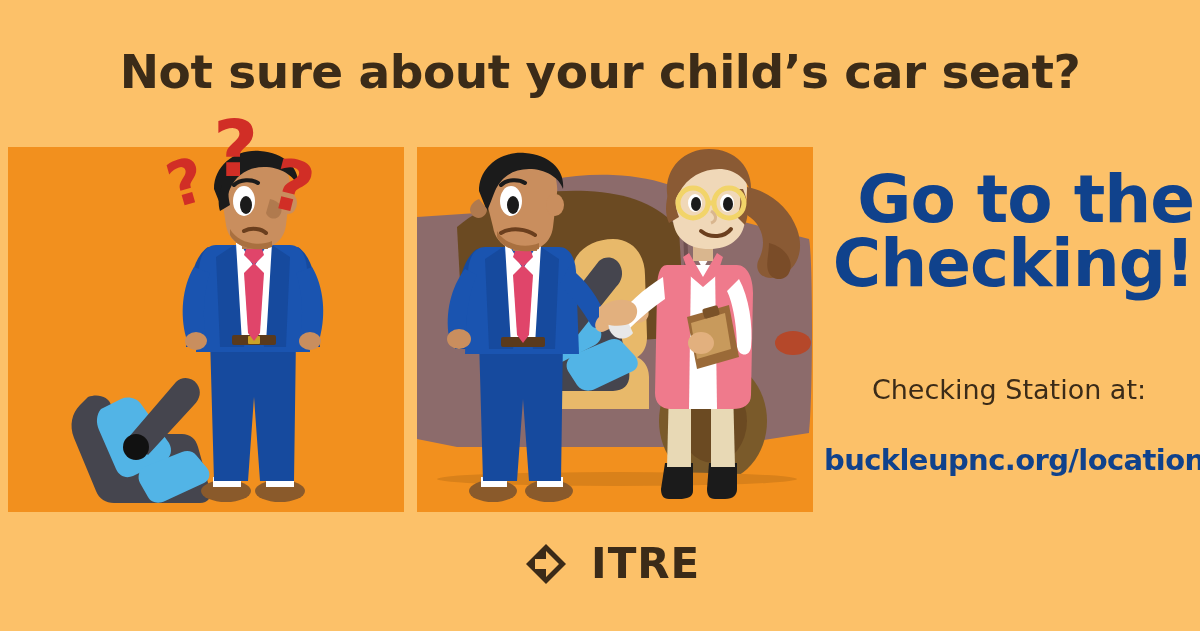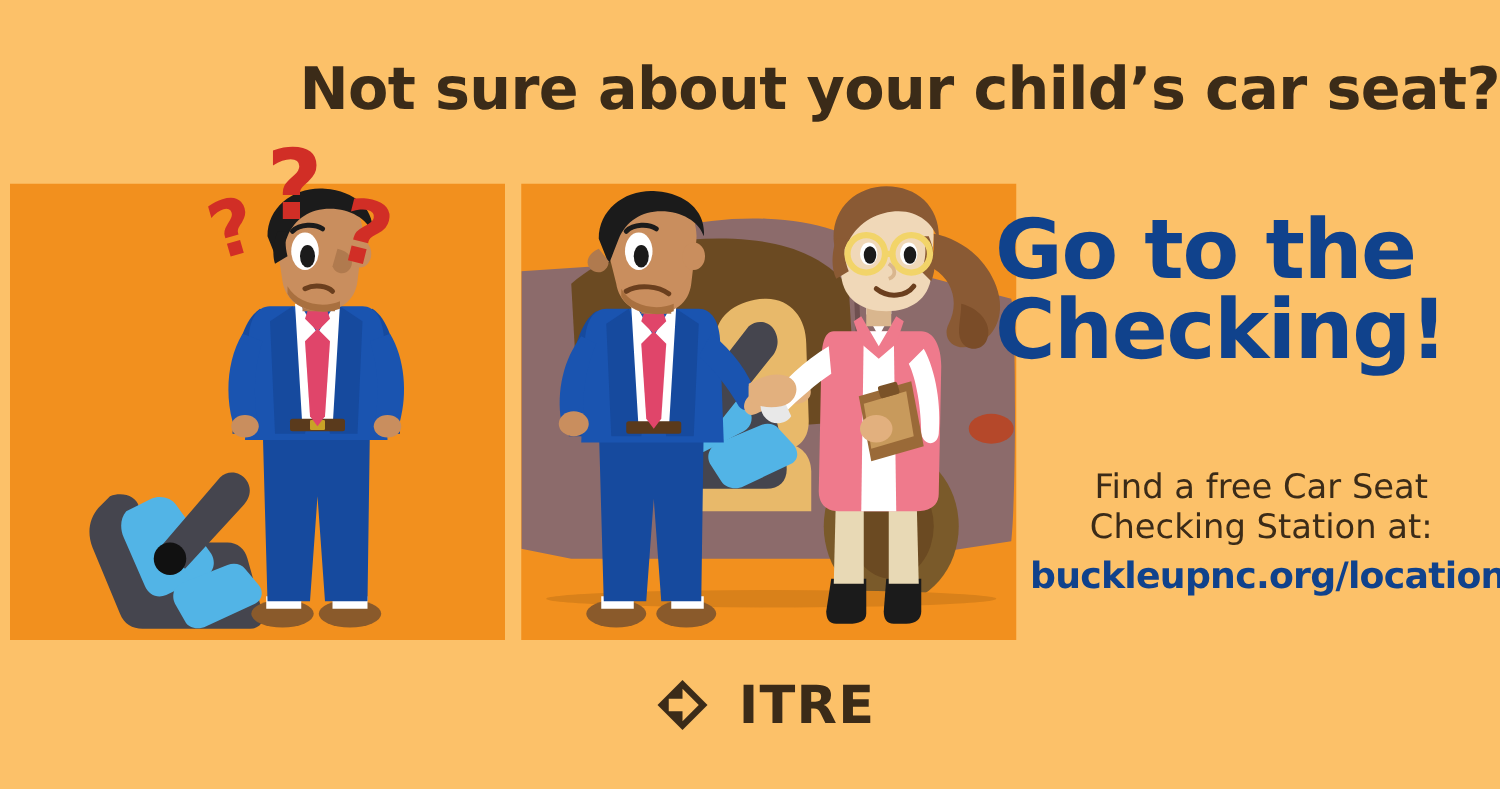--- a/index.html
+++ b/index.html
@@ -19,45 +19,45 @@
     inset: 0;
     background: #fcc169;
   }
 
   
   .headline {
     position: absolute;
     left: 0;
     top: 44px;
     width: 1200px;
-    text-align: right;
+    text-align: center;
     font-family: "DejaVu Sans", sans-serif;
     font-size: 47px;
     font-weight: 700;
     letter-spacing: -0.5px;
     color: #3b2b18;
     white-space: nowrap;
   }
 
   
   .panel {
     position: absolute;
     background: #f2901e;
     overflow: hidden;
   }
   #panel-left  { left: 8px;   top: 147px; width: 396px; height: 365px; }
   #panel-right { left: 417px; top: 147px; width: 396px; height: 365px; }
 
   
   .cta {
     position: absolute;
-    left: 796px;
+    left: 824px;
     top: 168px;
     width: 370px;
-    text-align: left;
+    text-align: right;
   }
   .cta-line {
     font-family: "DejaVu Sans", sans-serif;
     font-size: 66px;
     font-weight: 700;
     line-height: 0.97;
     color: #10428c;
     letter-spacing: -1px;
   }
   .findtext {
@@ -305,21 +305,20 @@
       </g>
     </svg>
   </div>
 
   <div class="cta">
     <div class="cta-line">Go to the</div>
     <div class="cta-line">Checking!</div>
   </div>
 
   <div class="findtext">
-    <div>Find a free Car Seat</div>
     <div>Checking Station at:</div>
   </div>
 
   <div class="url">buckleupnc.org/locations</div>
 
   <div class="logo">
     <span>
       <svg width="44" height="44" viewBox="0 0 44 44">
         <path d="M22 2 L42 22 L22 42 L2 22 Z" fill="#3b2b18"></path>
         <path d="M22 9 L35 22 L22 35 L22 27 L11 27 L11 17 L22 17 Z" fill="#fcc169"></path>

